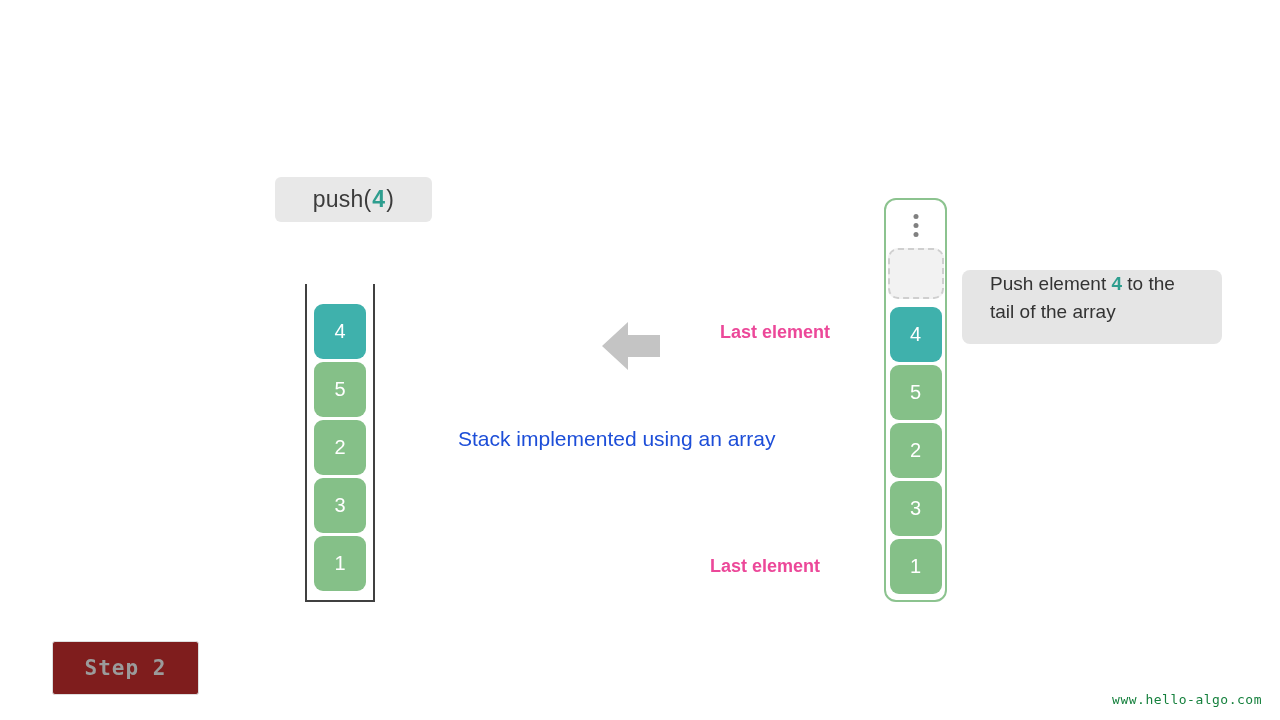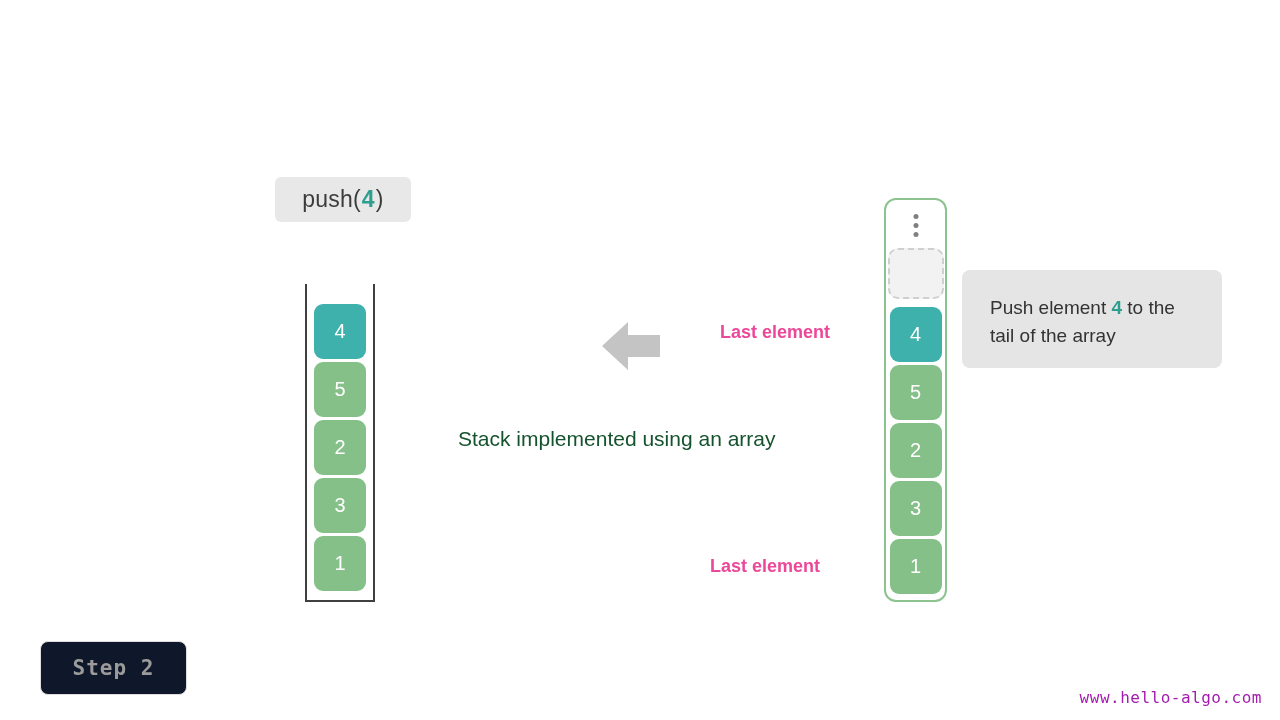--- a/index.html
+++ b/index.html
@@ -15,21 +15,21 @@
     font-family: "Liberation Sans", sans-serif;
   }
 
   
   .abs { position: absolute; }
 
   
   #op-label {
     left: 275px;
     top: 177px;
-    width: 136px;
+    width: 157px;
     height: 45px;
     background: #e8e8e8;
     border-radius: 6px;
     display: flex;
     align-items: center;
     justify-content: center;
     font-size: 23px;
     color: #3c3c3c;
     letter-spacing: 0.2px;
   }
@@ -148,68 +148,68 @@
     font-weight: bold;
     color: #ec4899;
     white-space: nowrap;
   }
   #label-last-element { left: 720px; top: 322px; }
   #label-first-element { left: 710px; top: 556px; }
   #caption-main {
     left: 458px;
     top: 427px;
     font-size: 21px;
-    color: #14532d;
+    color: #1d4ed8;
     white-space: nowrap;
   }
 
   
   #tooltip {
     left: 962px;
     top: 270px;
     width: 260px;
-    padding: 24px 28px 18px 28px;
+    padding: 0 28px 18px 28px;
     box-sizing: border-box;
     background: #e5e5e5;
     border-radius: 8px;
     font-size: 19px;
     line-height: 28px;
     color: #333333;
   }
   #tooltip .tip-em {
     color: #2e9e8f;
     font-weight: bold;
   }
 
   
   #step-badge {
-    left: 40px;
+    left: 52px;
     top: 641px;
     width: 145px;
     height: 52px;
     border: 1px solid #dedede;
-    border-radius: 8px;
-    background: #0f172a;
+    border-radius: 3px;
+    background: #7f1d1d;
     display: flex;
     align-items: center;
     justify-content: center;
     font-family: "DejaVu Sans Mono", monospace;
     font-size: 21px;
     font-weight: bold;
     color: #9b9b9b;
     letter-spacing: 1px;
   }
 
   
   #watermark {
     right: 18px;
     bottom: 13px;
     font-family: "DejaVu Sans Mono", monospace;
-    font-size: 16px;
-    color: #a21caf;
+    font-size: 13px;
+    color: #15803d;
     letter-spacing: 0.5px;
   }
 </style>
 </head>
 <body>
 
 <div class="abs" id="op-label">
   <span>push(</span>
     <span class="op-arg">4</span>
     <span>)</span>

